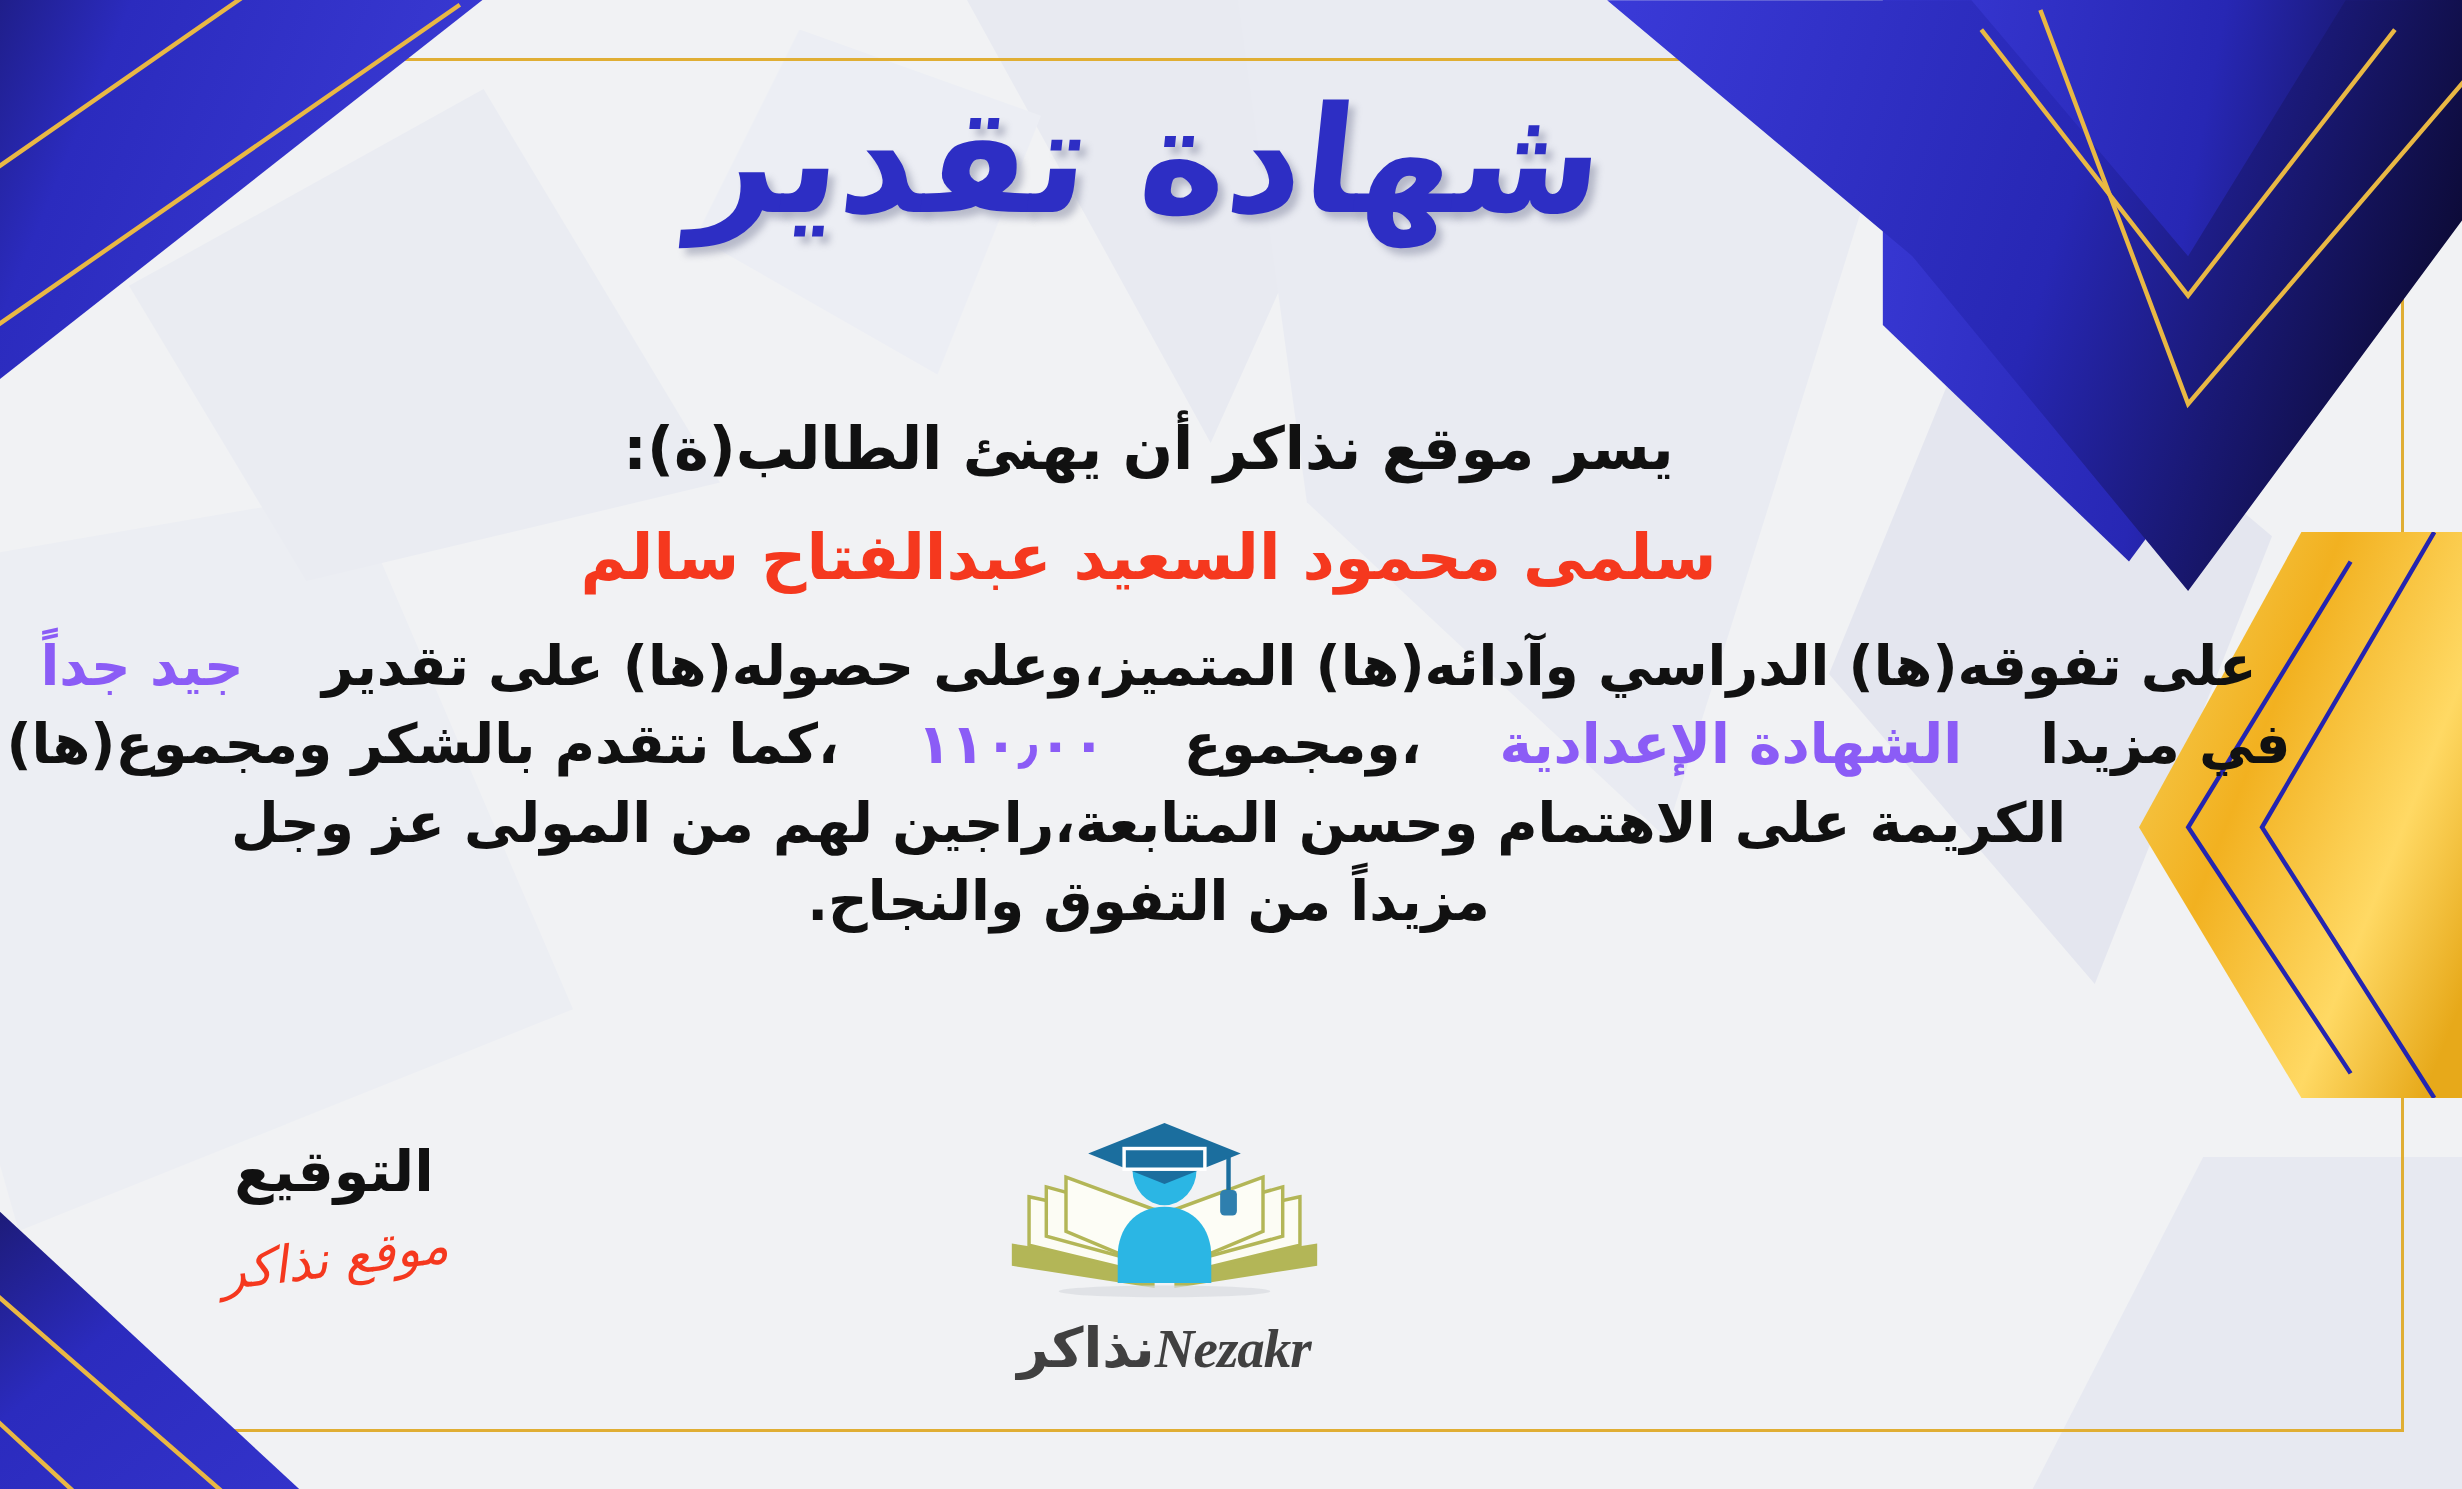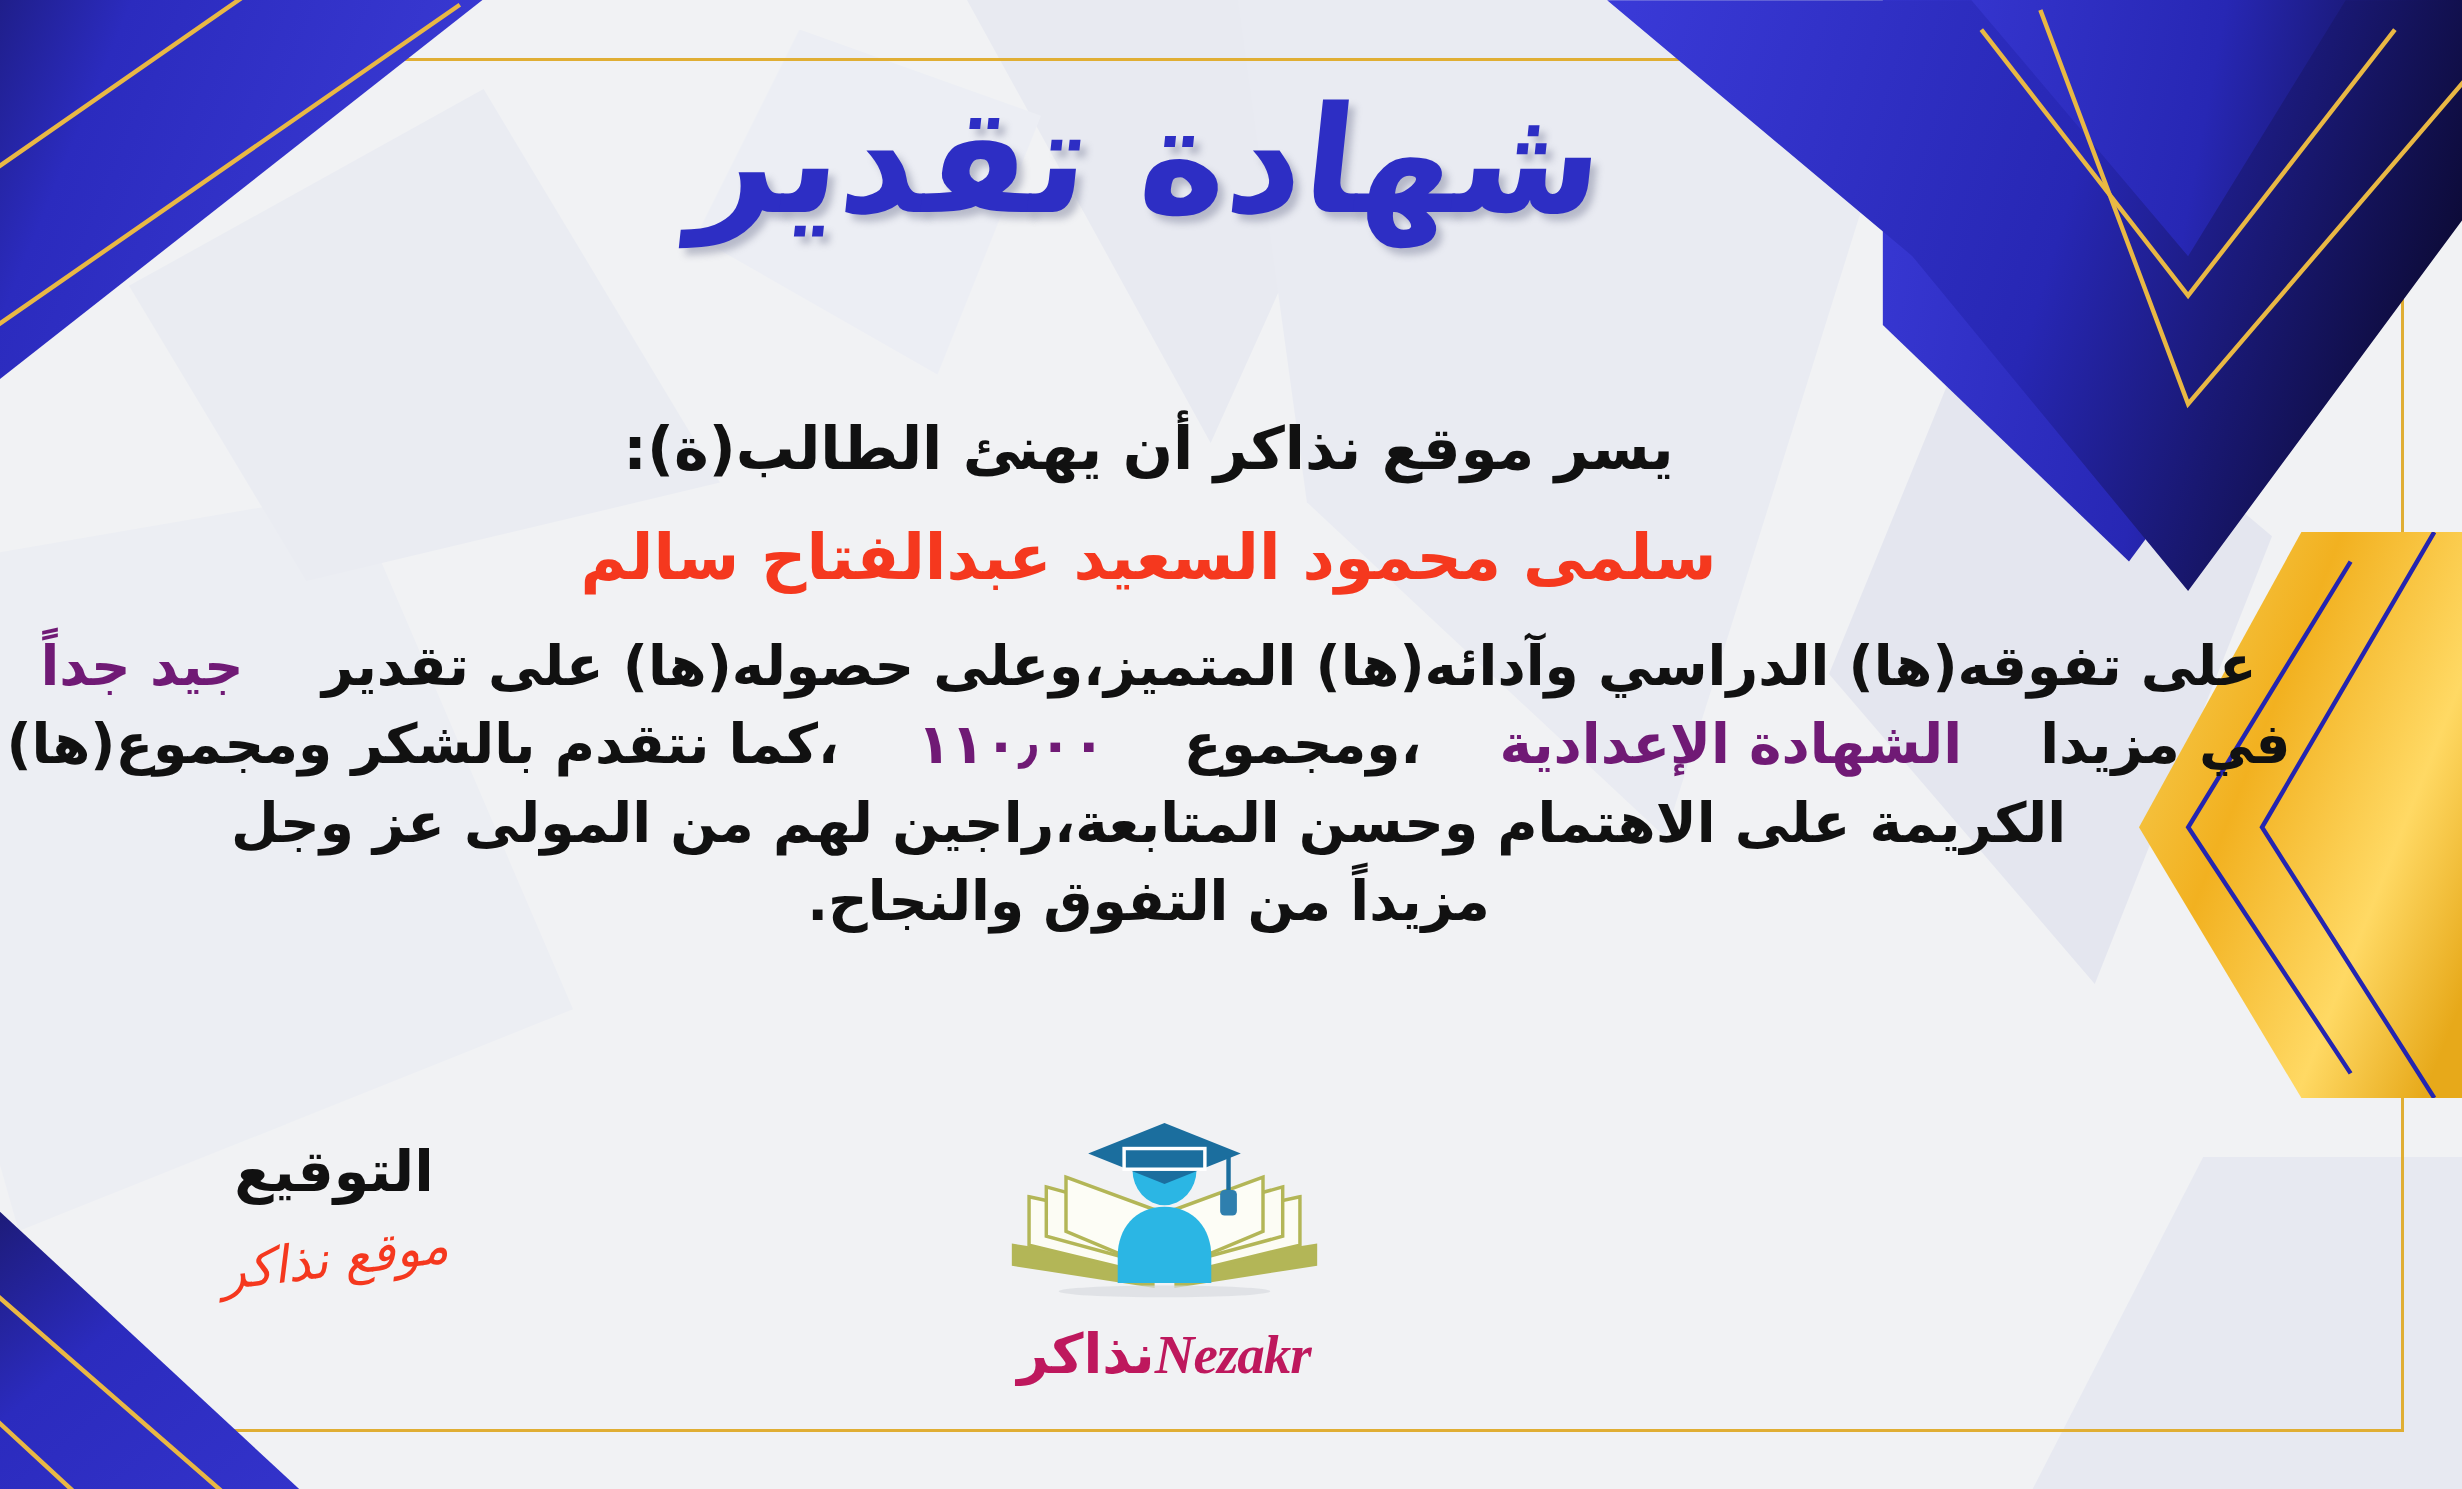--- a/index.html
+++ b/index.html
@@ -108,21 +108,21 @@
     margin: 0 0 4.9px 0;
     white-space: nowrap;
   }
   .line-intro { font-size: 59px; margin-bottom: 27.6px; }
   .line-name {
     font-size: 63px;
     color: #f5381e;
     font-weight: 700;
     margin-bottom: 29.5px;
   }
-  .red { color: #701a75; }
+  .red { color: #8b5cf6; }
   .sp-l { margin-left: 59px; text-align: center; }
   .sp-r { margin-right: 59px; }
 
   
   .sig-block {
     position: absolute;
     right: 1926px;
     top: 1138px;
     width: 404px;
     text-align: center;
@@ -144,24 +144,24 @@
 
   
   .logo-block {
     position: absolute;
     left: 1143px; top: 1118px;
     width: 374px;
     text-align: center;
   }
   .logo-mark { width: 345px; height: 197px; margin: 0 auto; display: block; }
   .logo-word {
-    margin-top: 7px;
+    margin-top: 1px;
     font-size: 55px;
     font-weight: 800;
-    color: #be185d;
+    color: #404040;
     font-family: "DejaVu Sans", "Liberation Sans", sans-serif;
     white-space: nowrap;
     letter-spacing: -1px;
   }
   .logo-word .lat { font-family: "Liberation Serif", "DejaVu Serif", serif; font-style: italic; }
 </style>
 </head>
 <body>
 
 <div id="stage">

